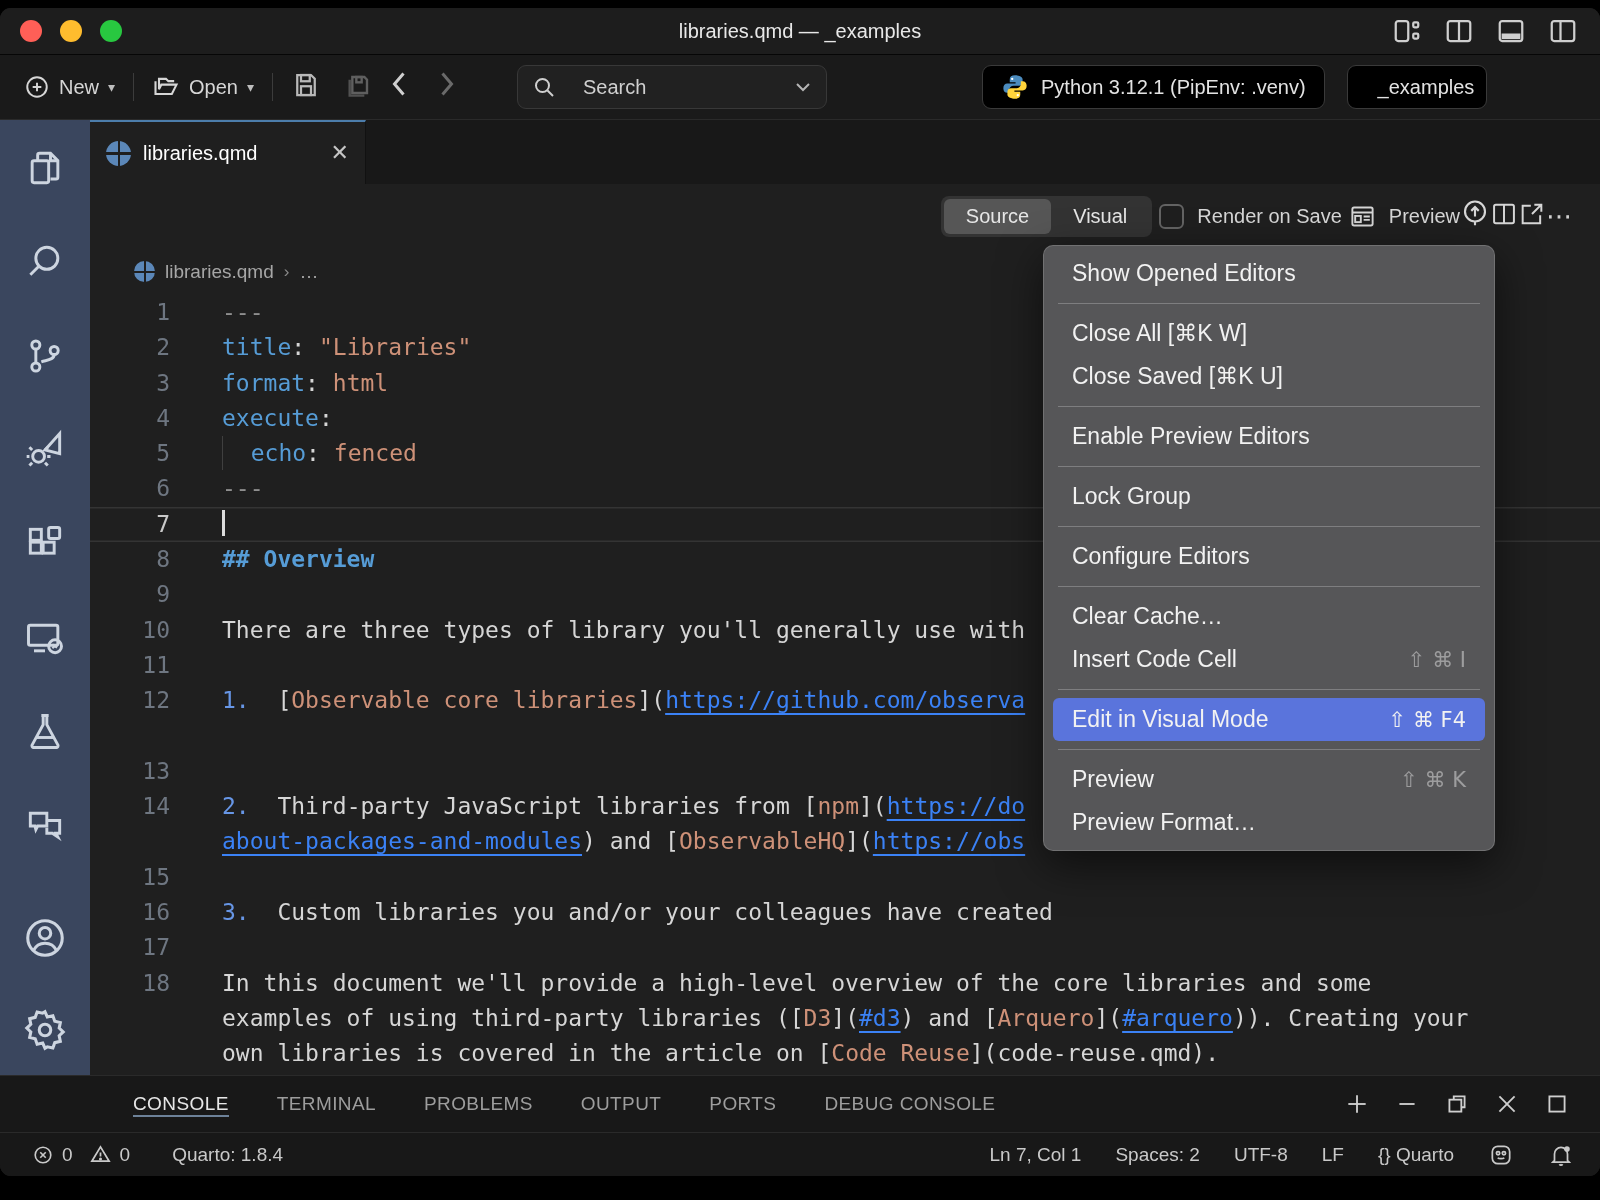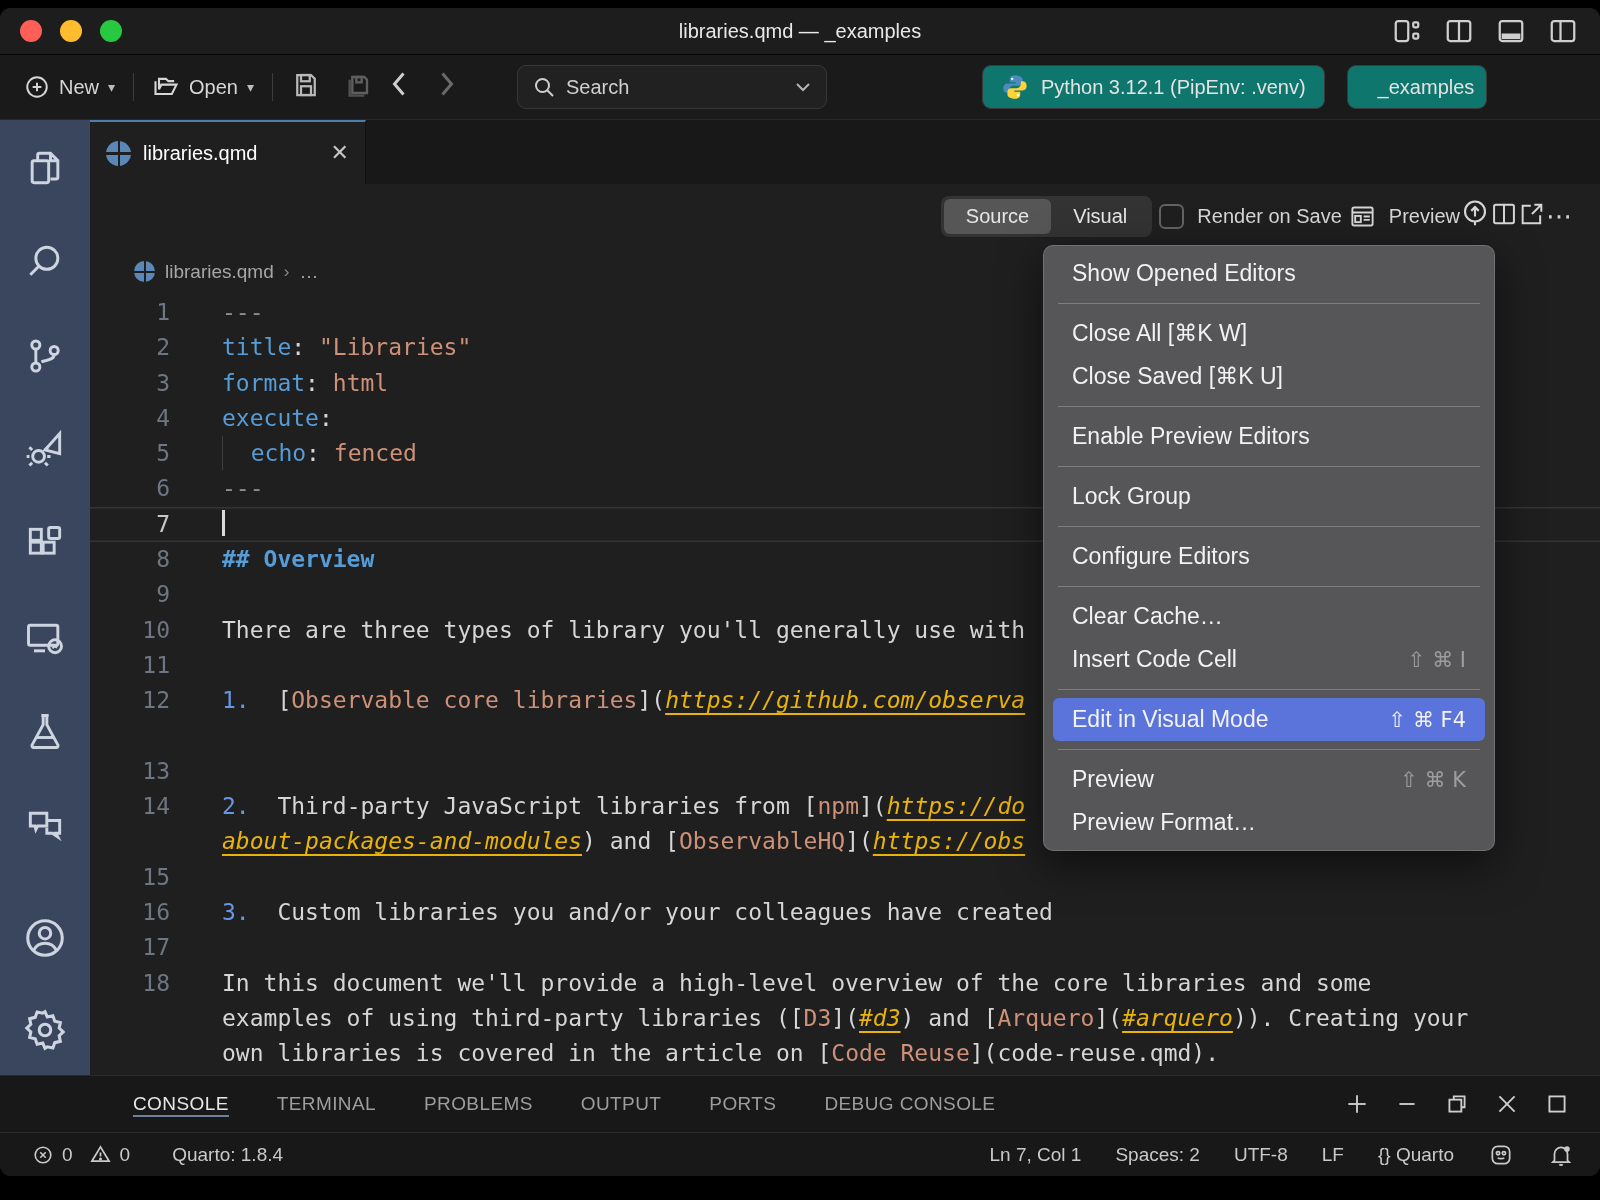--- a/index.html
+++ b/index.html
@@ -21,23 +21,23 @@
   
   .toolbar { height:65px; background:#1a1a1a; border-bottom:1px solid #2a2a2a;
     display:flex; align-items:center; flex:0 0 auto; position:relative; }
   .tbtn { display:flex; align-items:center; gap:9px; color:#d6d6d6; font-size:20px; }
   .caret { font-size:14px; color:#bdbdbd; }
   .vsep { width:1px; height:28px; background:#3c3c3c; margin:0 18px; }
   .navchev { font-size:26px; padding:0 14px; }
   .searchbox { width:310px; height:44px; background:#212121; border:1px solid #383838;
     border-radius:9px; display:flex; align-items:center; color:#cfcfcf; font-size:20px;
     margin-left:46px; padding:0 14px; }
-  .searchbox .lbl { margin-left:10px; }
+  .searchbox .lbl { margin-left:27px; }
   .searchbox .chev { margin-left:auto; color:#b5b5b5; }
-  .pill-btn { height:44px; border:1px solid #3a3a3a; background:#0f766e; border-radius:9px;
+  .pill-btn { height:44px; border:1px solid #3a3a3a; background:#000000; border-radius:9px;
     display:flex; align-items:center; gap:12px; color:#e3e3e3; font-size:20px; padding:0 18px; }
   .interp { margin-left:155px; }
   .projbtn { margin-left:22px; width:140px; overflow:hidden; flex:0 0 auto; }
 
   
   .main { flex:1 1 auto; display:flex; min-height:0; }
   .activitybar { width:90px; background:#3a465e; display:flex; flex-direction:column;
     align-items:center; padding:25px 0 22px; flex:0 0 auto; }
   .ab-icon { width:46px; height:46px; margin-bottom:48px; display:flex;
     align-items:center; justify-content:center; }
@@ -73,21 +73,21 @@
   .code { flex:1 1 auto; font-family:"DejaVu Sans Mono", monospace; font-size:23px;
     position:relative; overflow:hidden; }
   .code-row { height:35.3px; line-height:35.3px; display:flex; white-space:pre; }
   .code-row.cur { box-shadow:inset 0 1.5px 0 #343434, inset 0 -1.5px 0 #343434; }
   .ln { width:80px; text-align:right; color:#6e7681; flex:0 0 auto; }
   .code-row.cur .ln { color:#c9c9c9; }
   .txt { padding-left:52px; color:#d6d6d6; }
   .sg.meta { color:#8f8f8f; } .sg.key { color:#569cd6; } .sg.str { color:#ce9178; }
   .sg.num { color:#6796e6; } .sg.hd { color:#569cd6; font-weight:bold; }
   .sg.ltx { color:#ce9178; } .sg.pln { color:#d6d6d6; }
-  .sg.lnk { color:#eab308; text-decoration:underline; text-underline-offset:5px;font-style:italic; }
+  .sg.lnk { color:#3b82f6; text-decoration:underline; text-underline-offset:5px; }
   .sg.gd { display:inline-block; width:0; border-left:1px solid #3f3f3f; height:34px; vertical-align:top; }
   .sg.cur { display:inline-block; width:2.5px; height:26px; background:#dcdcdc; vertical-align:middle; margin-top:-4px; }
 
   
   .menu { position:absolute; left:1043px; top:237px; width:452px; background:#565658;
     border-radius:10px; border:1px solid rgba(255,255,255,.16);
     box-shadow:0 14px 44px rgba(0,0,0,.55); padding:6px 0; z-index:50; }
   .menu-item { height:43px; margin:0 9px; border-radius:6px; display:flex; align-items:center;
     padding:0 19px; color:#f2f2f2; font-size:23px; }
   .menu-item .sc { margin-left:auto; font-family:"DejaVu Sans","Liberation Sans",sans-serif; font-size:21px; }

